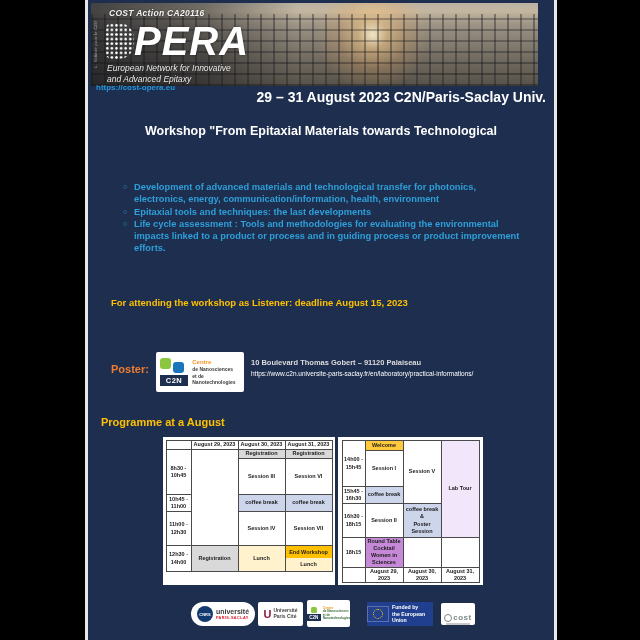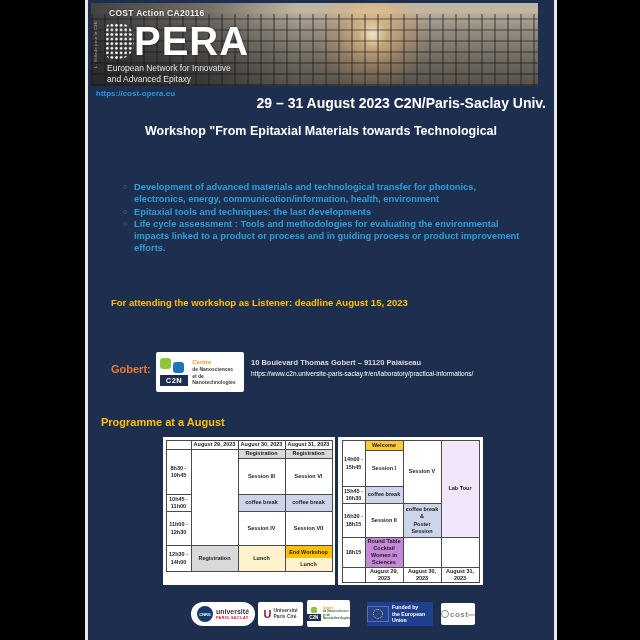--- a/index.html
+++ b/index.html
@@ -5,42 +5,42 @@
   html,body{margin:0;padding:0;background:#000;}
   .stage{position:relative;width:640px;height:640px;background:#000;overflow:hidden;
          font-family:"Liberation Sans",sans-serif;}
   .poster{position:absolute;left:85px;top:0;width:466px;height:640px;background:#1D2E4F;
           border-left:3px solid #E8E8E8;border-right:3px solid #E8E8E8;}
 
   
   .photo{position:absolute;left:3px;right:16px;top:3px;height:83px;overflow:hidden;
     background:
       radial-gradient(circle at 63% 38%, rgba(255,244,210,.95) 0%, rgba(255,205,130,.55) 5%, rgba(255,175,90,.22) 12%, transparent 20%),
-      linear-gradient(180deg,#b9b2a4 0%,#c4b7a0 10%,#9a9184 26%,#7e776c 48%,#635d54 72%,#4a463f 100%);}
+      linear-gradient(180deg,#b9b2a4 0%,#c4b7a0 10%,#9a9184 26%,#7e776c 48%,#635d54 72%,#4a463f 100%); font-style: italic;}
   .bldg{position:absolute;left:0;right:0;top:11px;bottom:0;
     background:
       repeating-linear-gradient(90deg, rgba(25,25,30,.38) 0 1.6px, transparent 1.6px 13px),
       repeating-linear-gradient(0deg, rgba(25,25,30,.30) 0 1.6px, rgba(180,170,150,.12) 1.6px 11px);}
   .photo-shade{position:absolute;left:0;top:0;bottom:0;width:46%;
     background:linear-gradient(90deg, rgba(20,22,28,.72) 0%, rgba(20,22,28,.45) 55%, transparent 100%);}
   .photo-credit{position:absolute;left:2px;top:18px;writing-mode:vertical-rl;transform:rotate(180deg);
     font-size:4px;color:#c9c9c9;opacity:.8;letter-spacing:.3px;}
   .cost-action{position:absolute;left:18px;top:5px;font-size:8.5px;font-weight:bold;color:#f4f4f4;
     text-shadow:0 0 2px rgba(0,0,0,.6);letter-spacing:.3px;}
   .opera-row{position:absolute;left:14px;top:19px;display:flex;align-items:center;height:37px;}
   .dot-o{width:29px;height:36px;border-radius:7px 15px 15px 7px;
     background-image:radial-gradient(circle,#fff 1.05px,transparent 1.5px);
     background-size:4.6px 4.6px;}
   .opera-word{font-size:40px;font-weight:800;color:#fff;letter-spacing:1px;line-height:36px;
     text-shadow:0 0 3px rgba(0,0,0,.45);}
   .tagline{position:absolute;left:16px;top:60px;font-size:8.5px;color:#ececec;line-height:1.25;
     text-shadow:0 0 2px rgba(0,0,0,.6);}
 
   
-  .linkbar{position:absolute;left:0;right:0;top:86px;height:32px;}
+  .linkbar{position:absolute;left:0;right:0;top:80px;height:32px;}
   .site-link{position:absolute;left:8px;top:3px;font-size:8px;font-weight:bold;color:#2795D8;}
   .date-loc{position:absolute;right:8px;top:9px;font-size:14px;font-weight:bold;color:#fff;}
 
   
   .wtitle{position:absolute;left:0;right:0;top:122px;text-align:center;color:#fff;
     font-size:12.5px;font-weight:bold;line-height:1.45;}
 
   
   .topics{position:absolute;left:21px;top:181px;width:420px;color:#2E9FD9;}
   .topics-h{font-size:10.5px;font-weight:bold;margin-bottom:3px;}
@@ -109,21 +109,21 @@
   .mini-bar{margin-top:1px;width:14px;height:7px;background:#1D2E4F;color:#fff;font-size:4.5px;
     font-weight:bold;text-align:center;line-height:7px;}
   .mini-txt{margin-left:2px;text-align:left;line-height:1.2;}
   .mini-t1{font-size:3.4px;font-weight:bold;color:#F7941E;}
   .mini-t2,.mini-t3{font-size:3.2px;font-weight:bold;color:#3a6e3a;}
   .lg-eu{left:279px;top:602px;width:66px;height:24px;background:#20408F;border-radius:1px;}
   .eu-flag{width:20px;height:14px;background:#24418E;border:.5px solid #5a6fae;display:flex;
     align-items:center;justify-content:center;flex:0 0 20px;}
   .eu-stars{width:8px;height:8px;border:1px dotted #FFD700;border-radius:50%;}
   .eu-t{margin-left:3px;color:#fff;font-size:5.2px;font-weight:bold;line-height:1.25;text-align:left;}
-  .lg-cost{left:353px;top:603px;width:34px;height:22px;}
+  .lg-cost{left:353px;top:603px;width:34px;height:22px;flex-direction:column;justify-content:flex-end;}
   .cost-row{display:flex;align-items:center;}
   .cost-ring{width:6px;height:6px;border:1.4px solid #7d8a8a;border-radius:50%;margin-right:1px;}
   .cost-word{font-size:8px;font-weight:bold;color:#7d8a8a;letter-spacing:.5px;}
   .cost-rule{width:24px;height:2px;background:#c9c9c9;margin-top:1px;}
 </style>
 </head>
 <body>
 
 <div class="stage">
   <div class="poster">
@@ -162,21 +162,21 @@
         <span class="ttext">Epitaxial tools and techniques: the last developments</span>
       </div>
       <div class="topic">
         <span class="tbull">○</span>
         <span class="ttext">Life cycle assessment : Tools and methodologies for evaluating the environmental impacts linked to a product or process and in guiding process or product improvement efforts.</span>
       </div>
     </div>
 
     <div class="deadline">For attending the workshop as Listener: deadline August 15, 2023</div>
 
-    <div class="where-label">Gobert:</div>
+    <div class="where-label">Poster:</div>
     <div class="c2n-box">
       <div class="c2n-left">
         <div class="c2n-sq">
           <div class="sq-g"></div>
           <div class="sq-b"></div>
         </div>
         <div class="c2n-bar">C2N</div>
       </div>
       <div class="c2n-text">
         <div class="c2n-t1">Centre</div>

